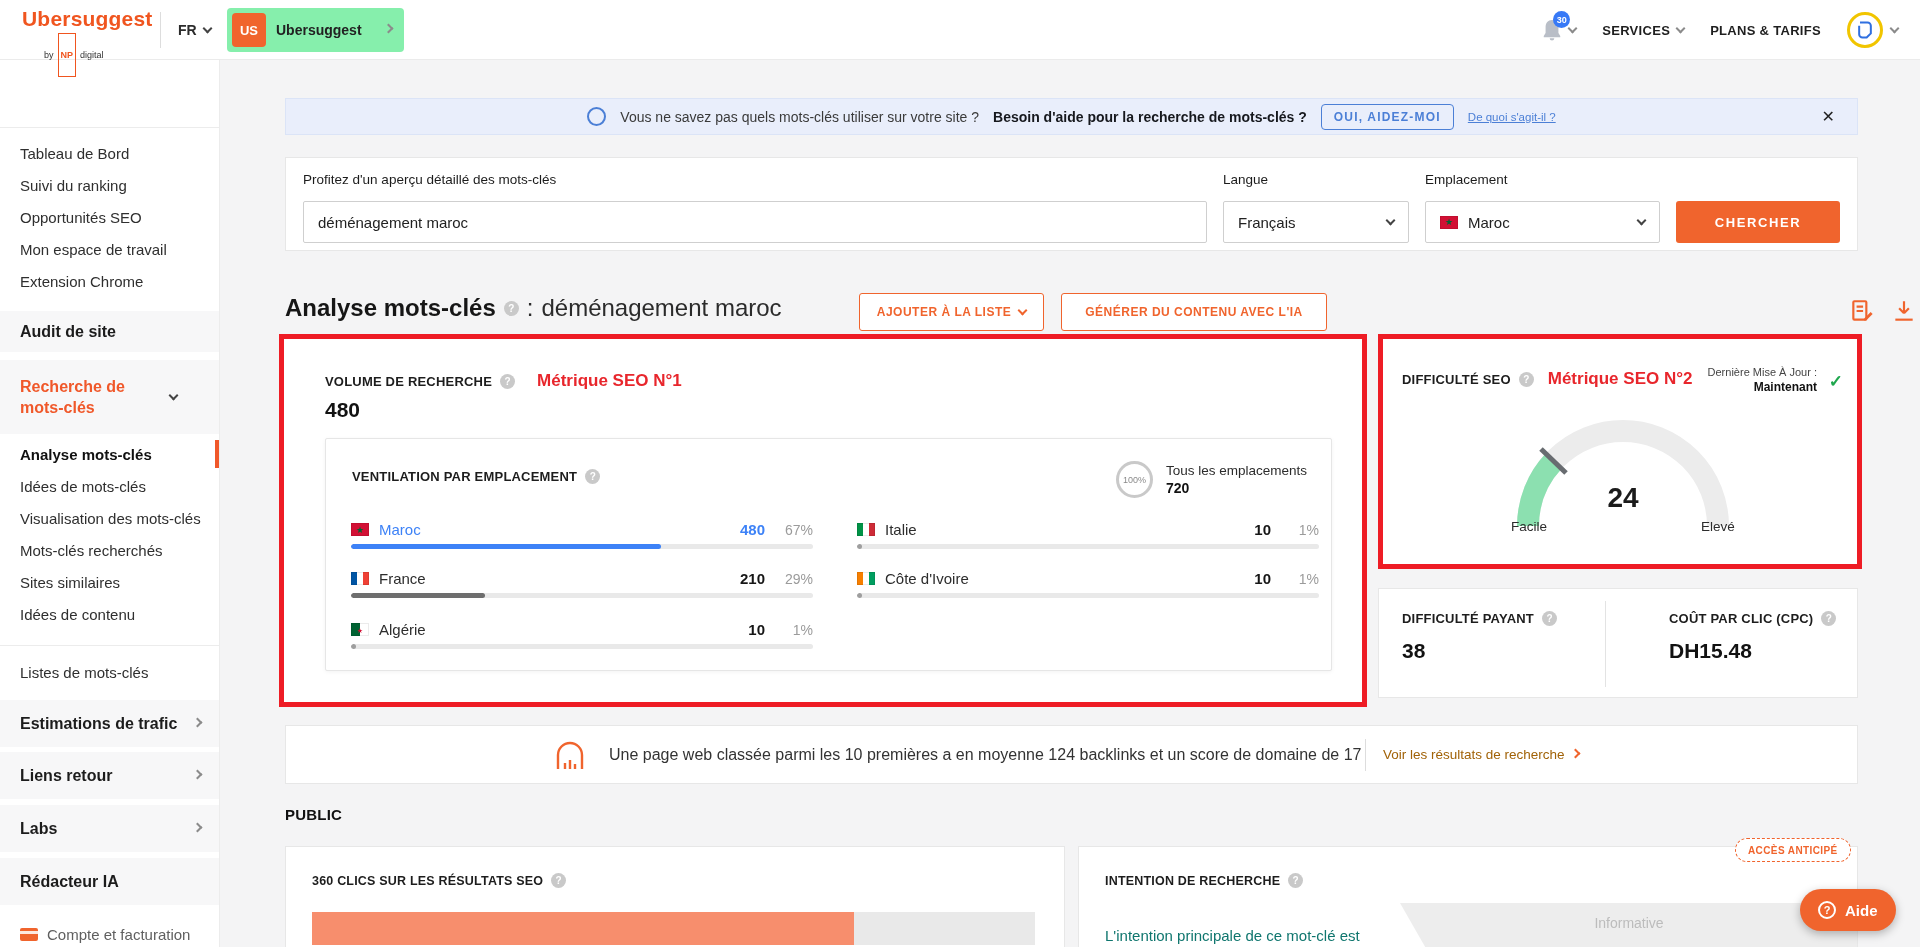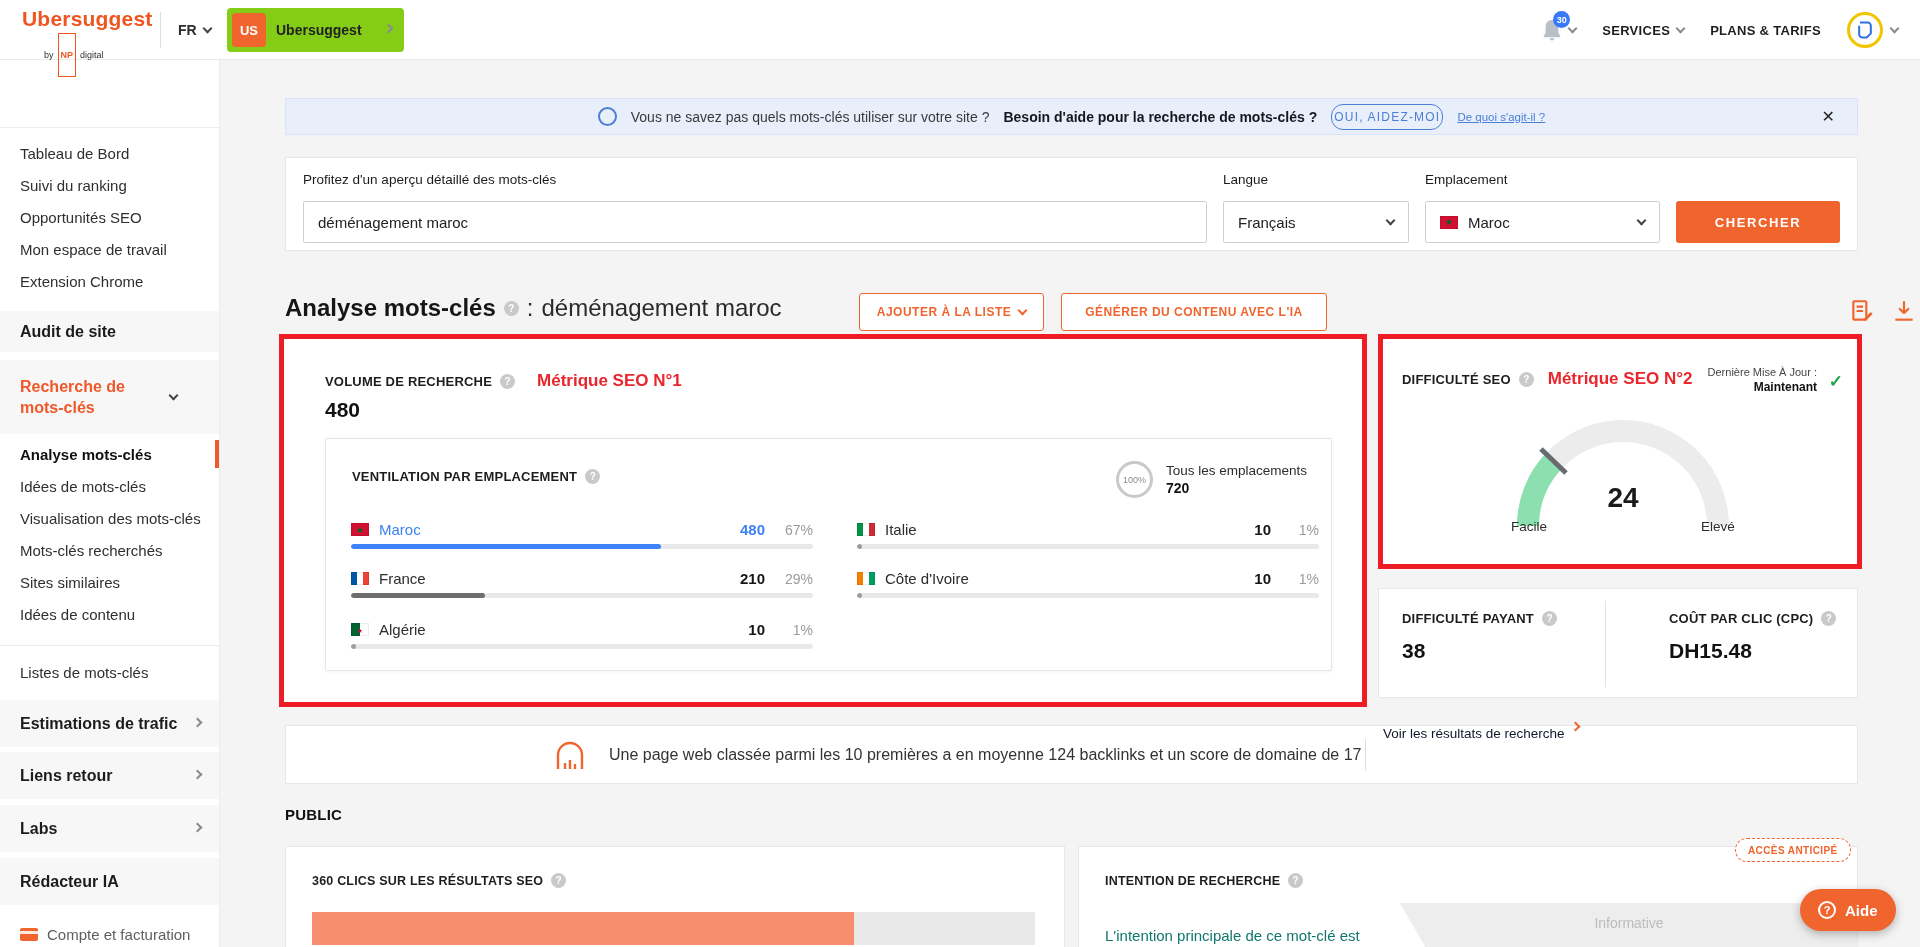--- a/index.html
+++ b/index.html
@@ -8,21 +8,21 @@
   #app{position:relative;width:1920px;height:947px;overflow:hidden}
 
   
   #topbar{position:absolute;inset:0 0 auto 0;height:60px;background:#fff;border-bottom:1px solid #ebebeb;z-index:9}
   .logo{position:absolute;left:22px;top:7px}
   .logo-title{font-size:21px;font-weight:bold;color:#f0551f;letter-spacing:.2px}
   .logo-sub{display:flex;align-items:center;gap:4px;margin-top:2px;margin-left:22px;font-size:9px;color:#333}
   .np-box{border:1px solid #f0551f;color:#f0551f;font-weight:bold;padding:16px 2px;font-size:9px}
   .hdiv{position:absolute;left:160px;top:12px;width:1px;height:36px;background:#ddd}
   .locale{position:absolute;left:178px;top:0;height:60px;display:flex;align-items:center;gap:7px;font-size:14px;font-weight:bold;color:#2b2b2b;cursor:pointer}
-  .project{position:absolute;left:227px;top:8px;width:177px;height:44px;background:#84cc16;border-radius:4px;display:flex;align-items:center;padding:0 12px 0 5px;gap:10px;cursor:pointer}
+  .project{position:absolute;left:227px;top:8px;width:177px;height:44px;background:#86efac;border-radius:4px;display:flex;align-items:center;padding:0 12px 0 5px;gap:10px;cursor:pointer}
   .us-sq{width:34px;height:34px;border-radius:4px;background:#f0642d;color:#fff;font-size:13px;font-weight:bold;display:flex;align-items:center;justify-content:center}
   .project-name{font-size:14px;font-weight:bold;color:#222;flex:1}
   .top-right{position:absolute;right:22px;top:0;height:60px;display:flex;align-items:center;gap:26px}
   .bell-wrap{position:relative;display:flex;align-items:center;gap:6px;cursor:pointer}
   .badge{position:absolute;top:-7px;left:12px;min-width:17px;height:17px;border-radius:9px;background:#3779f6;color:#fff;font-size:9px;font-weight:bold;display:flex;align-items:center;justify-content:center;padding:0 3px}
   .topnav{display:flex;align-items:center;gap:7px;font-size:13px;font-weight:bold;color:#1f1f1f;letter-spacing:.3px;cursor:pointer}
   .avatar{width:36px;height:36px;border-radius:50%;border:3px solid #f1c500;background:#fff;display:flex;align-items:center;justify-content:center;cursor:pointer}
   .chev{display:inline-block;width:7px;height:7px;border-right:2px solid #8b8b8b;border-bottom:2px solid #8b8b8b;transform:rotate(45deg);margin-top:-3px}
   .chev.r{transform:rotate(-45deg)}
   .chev.dark{border-color:#444}
@@ -46,21 +46,21 @@
   .account-row{position:absolute;left:20px;top:866px;display:flex;align-items:center;gap:9px;font-size:15px;color:#5f5f5f;cursor:pointer}
 
   
   #main{position:absolute;left:220px;top:60px;width:1700px;height:887px;background:#f4f4f5;overflow:hidden}
   .card{position:absolute;background:#fff;border:1px solid #e7e7e7}
 
   
   .banner{position:absolute;left:65px;top:38px;width:1573px;height:37px;background:#e9eefb;border:1px solid #dbe4f7;display:flex;align-items:center;justify-content:center;gap:14px;font-size:14px;color:#3a3a3a}
   .q-circle{width:19px;height:19px;border:2px solid #4b7fd6;border-radius:50%;color:#4b7fd6;font-size:12px;font-weight:bold;display:flex;align-items:center;justify-content:center}
   .banner b{color:#16181d}
-  .banner-btn{border:1.5px solid #4b7fd6;border-radius:12px;background:transparent;color:#4b7fd6;font-size:12px;font-weight:normal;letter-spacing:1.2px;padding:5px 2px;cursor:pointer;font-family:inherit}
+  .banner-btn{border:1.5px solid #4b7fd6;border-radius:4px;background:transparent;color:#4b7fd6;font-size:12px;font-weight:bold;letter-spacing:1.2px;padding:5px 12px;cursor:pointer;font-family:inherit}
   .banner-link{color:#4b7fd6;font-size:11.5px;text-decoration:underline;cursor:pointer}
   .banner-close{position:absolute;right:22px;top:8px;font-size:16px;color:#222;cursor:pointer}
 
   
   .search-card{left:65px;top:97px;width:1573px;height:94px}
   .f-label{position:absolute;top:14px;font-size:13.5px;color:#1c1c1c}
   .kw-input{position:absolute;left:17px;top:43px;width:904px;height:42px;border:1px solid #cfcfcf;border-radius:2px;font-size:15px;color:#222;padding:0 14px;font-family:inherit}
   .select{position:absolute;top:43px;height:42px;border:1px solid #cfcfcf;border-radius:2px;background:#fff;display:flex;align-items:center;padding:0 14px;gap:10px;font-size:15px;color:#222;cursor:pointer}
   .select .spacer{flex:1}
   .chercher{position:absolute;left:1390px;top:43px;width:164px;height:42px;background:#f0642d;border:none;border-radius:3px;color:#fff;font-size:13px;font-weight:bold;letter-spacing:1.6px;cursor:pointer;font-family:inherit}
@@ -116,21 +116,21 @@
   .gauge-label{position:absolute;top:180px;width:90px;text-align:center;font-size:13.5px;color:#2c2c2c}
 
   
   .paid-card{left:1158px;top:528px;width:480px;height:110px}
   .vdiv{position:absolute;left:226px;top:12px;width:1px;height:86px;background:#e3e3e3}
 
   
   .backlinks-bar{left:65px;top:665px;width:1573px;height:59px}
   .bl-text{position:absolute;left:323px;top:0;height:57px;display:flex;align-items:center;font-size:16px;color:#333}
   .bl-div{position:absolute;left:1079px;top:13px;width:1px;height:32px;background:#ddd}
-  .bl-link{position:absolute;left:1097px;top:0;height:57px;display:flex;align-items:flex-start;gap:7px;font-size:13.5px;color:#0f172a;cursor:pointer}
+  .bl-link{position:absolute;left:1097px;top:0;height:57px;display:flex;align-items:center;gap:7px;font-size:13.5px;color:#a16207;cursor:pointer}
 
   
   .public-label{position:absolute;left:65px;top:746px;font-size:15px;font-weight:bold;color:#111;letter-spacing:.2px}
   .clicks-card{left:65px;top:786px;width:780px;height:160px}
   .small-head{position:absolute;left:26px;top:26px;display:flex;align-items:flex-end;gap:8px;font-size:12.5px;font-weight:bold;color:#1d1d1d;letter-spacing:.2px}
   .clicks-bar{position:absolute;left:26px;top:65px;width:723px;height:33px;background:#e9e9e9;overflow:hidden}
   .clicks-bar i{display:block;height:100%;background:#f78e6d}
   .intent-card{left:858px;top:786px;width:780px;height:160px;overflow:hidden}
   .intent-text{position:absolute;left:26px;top:80px;font-size:15px;color:#0f766e}
   .funnel{position:absolute;left:321px;top:56px;width:458px;height:80px;background:#ededed;clip-path:polygon(0 0,100% 0,100% 100%,10% 100%);display:flex;justify-content:center}

